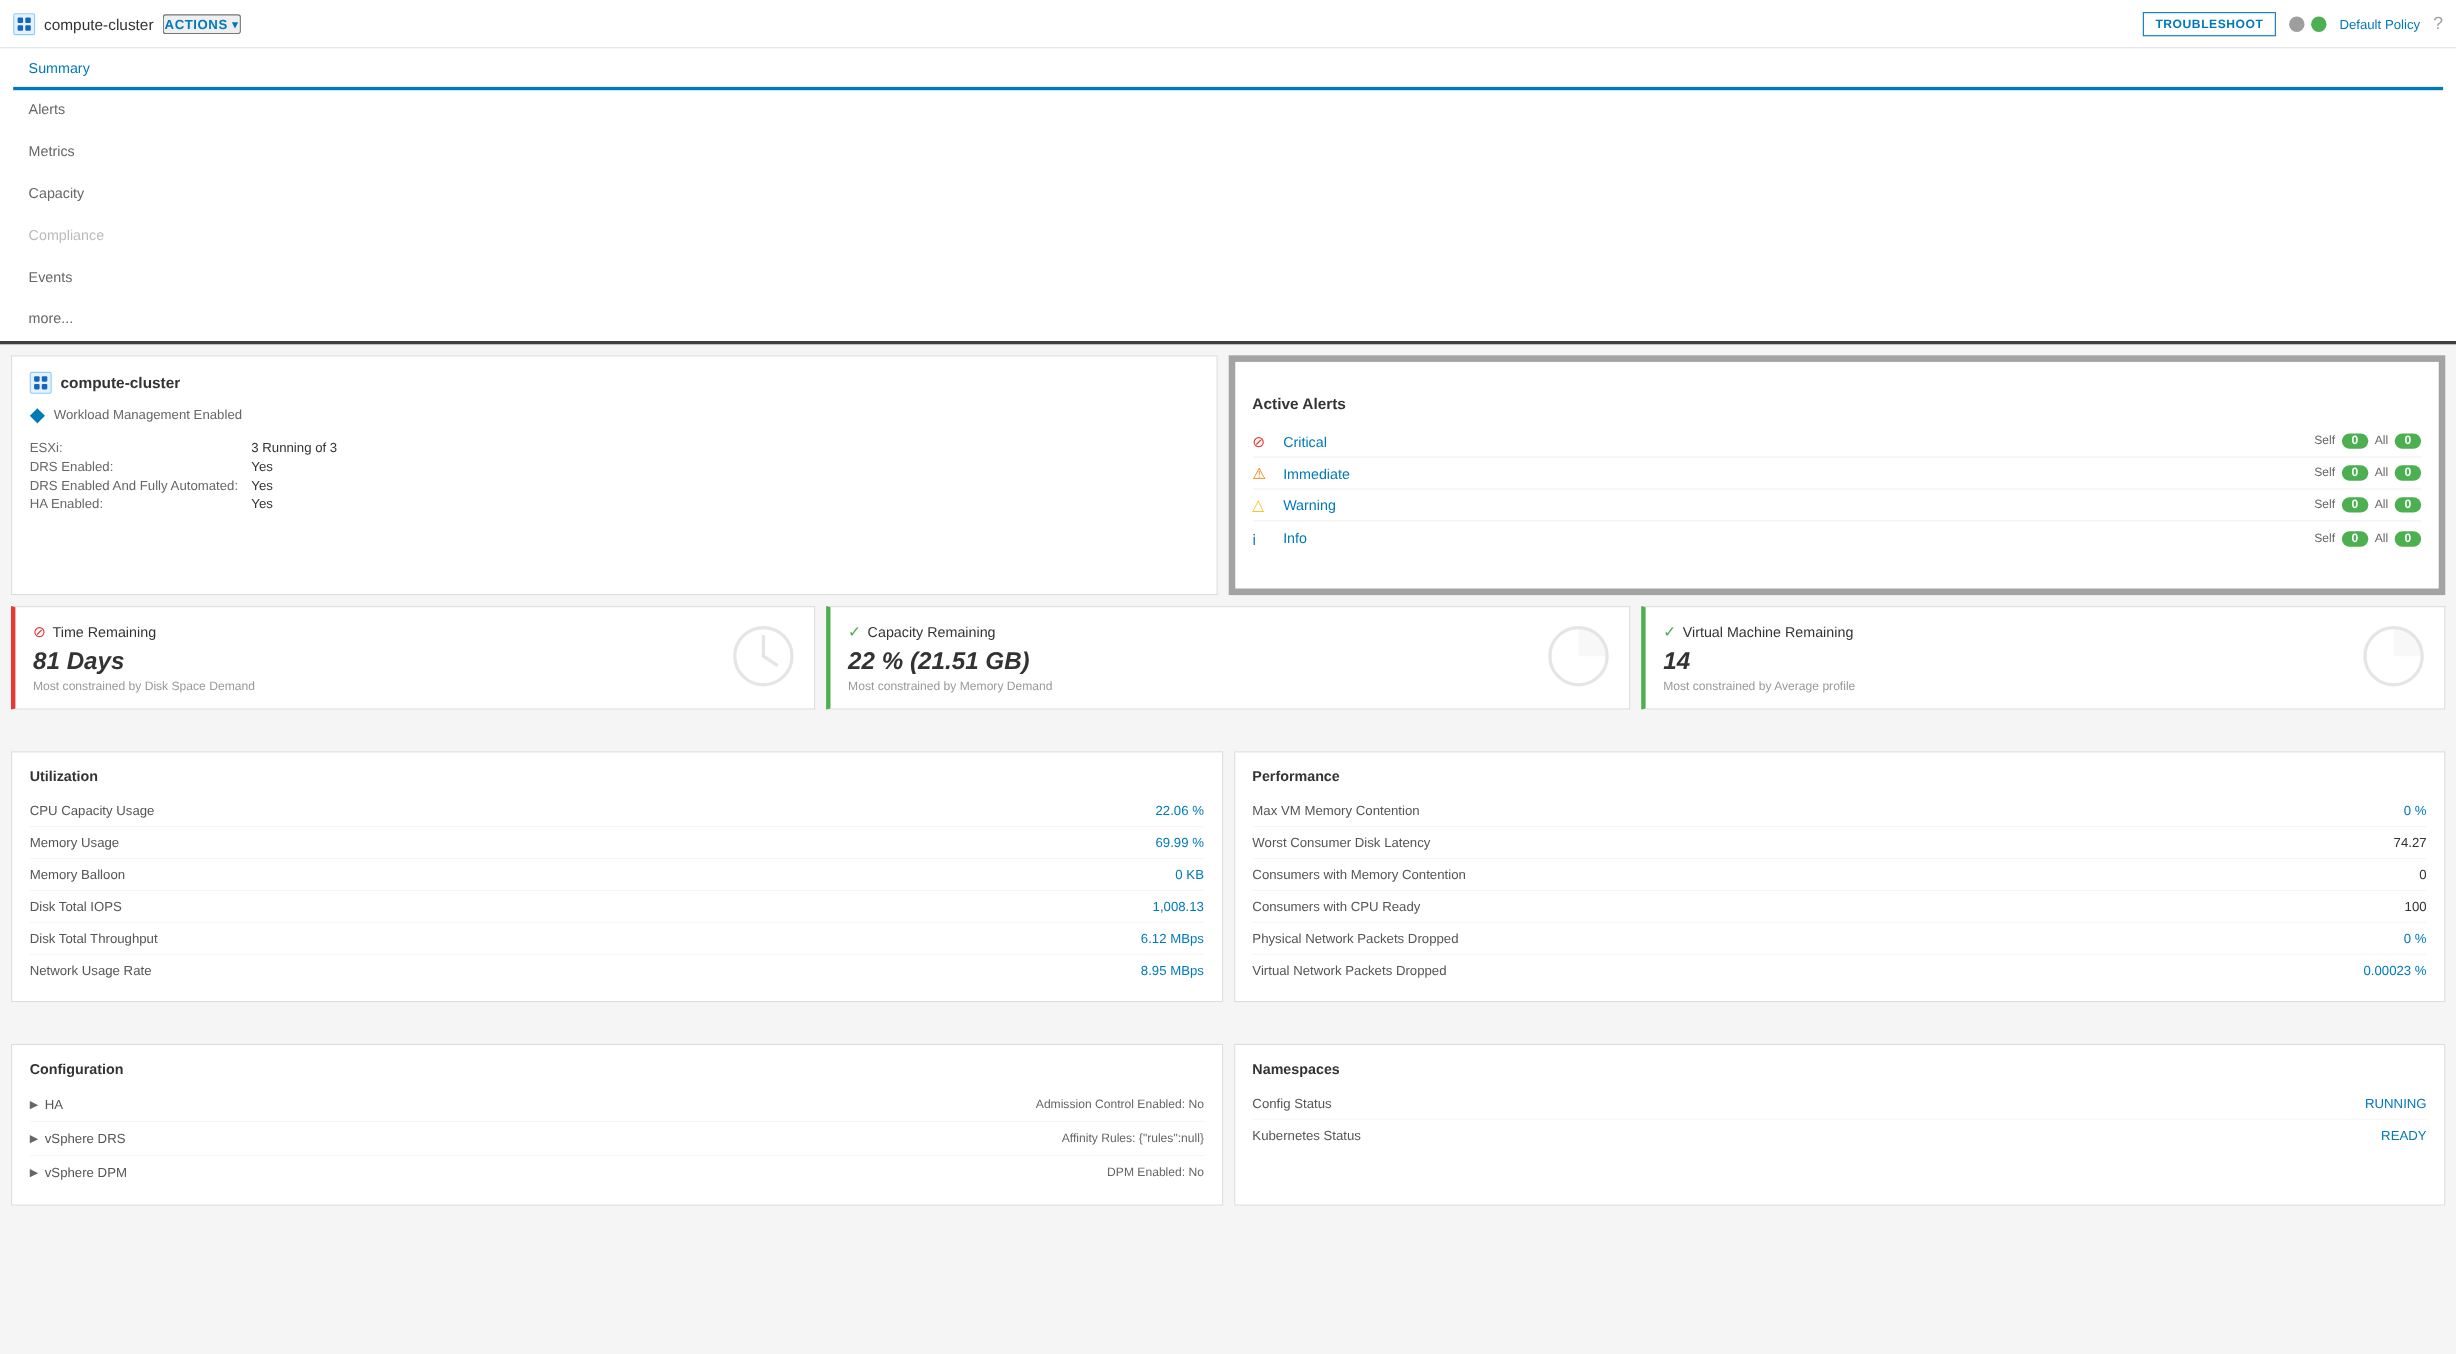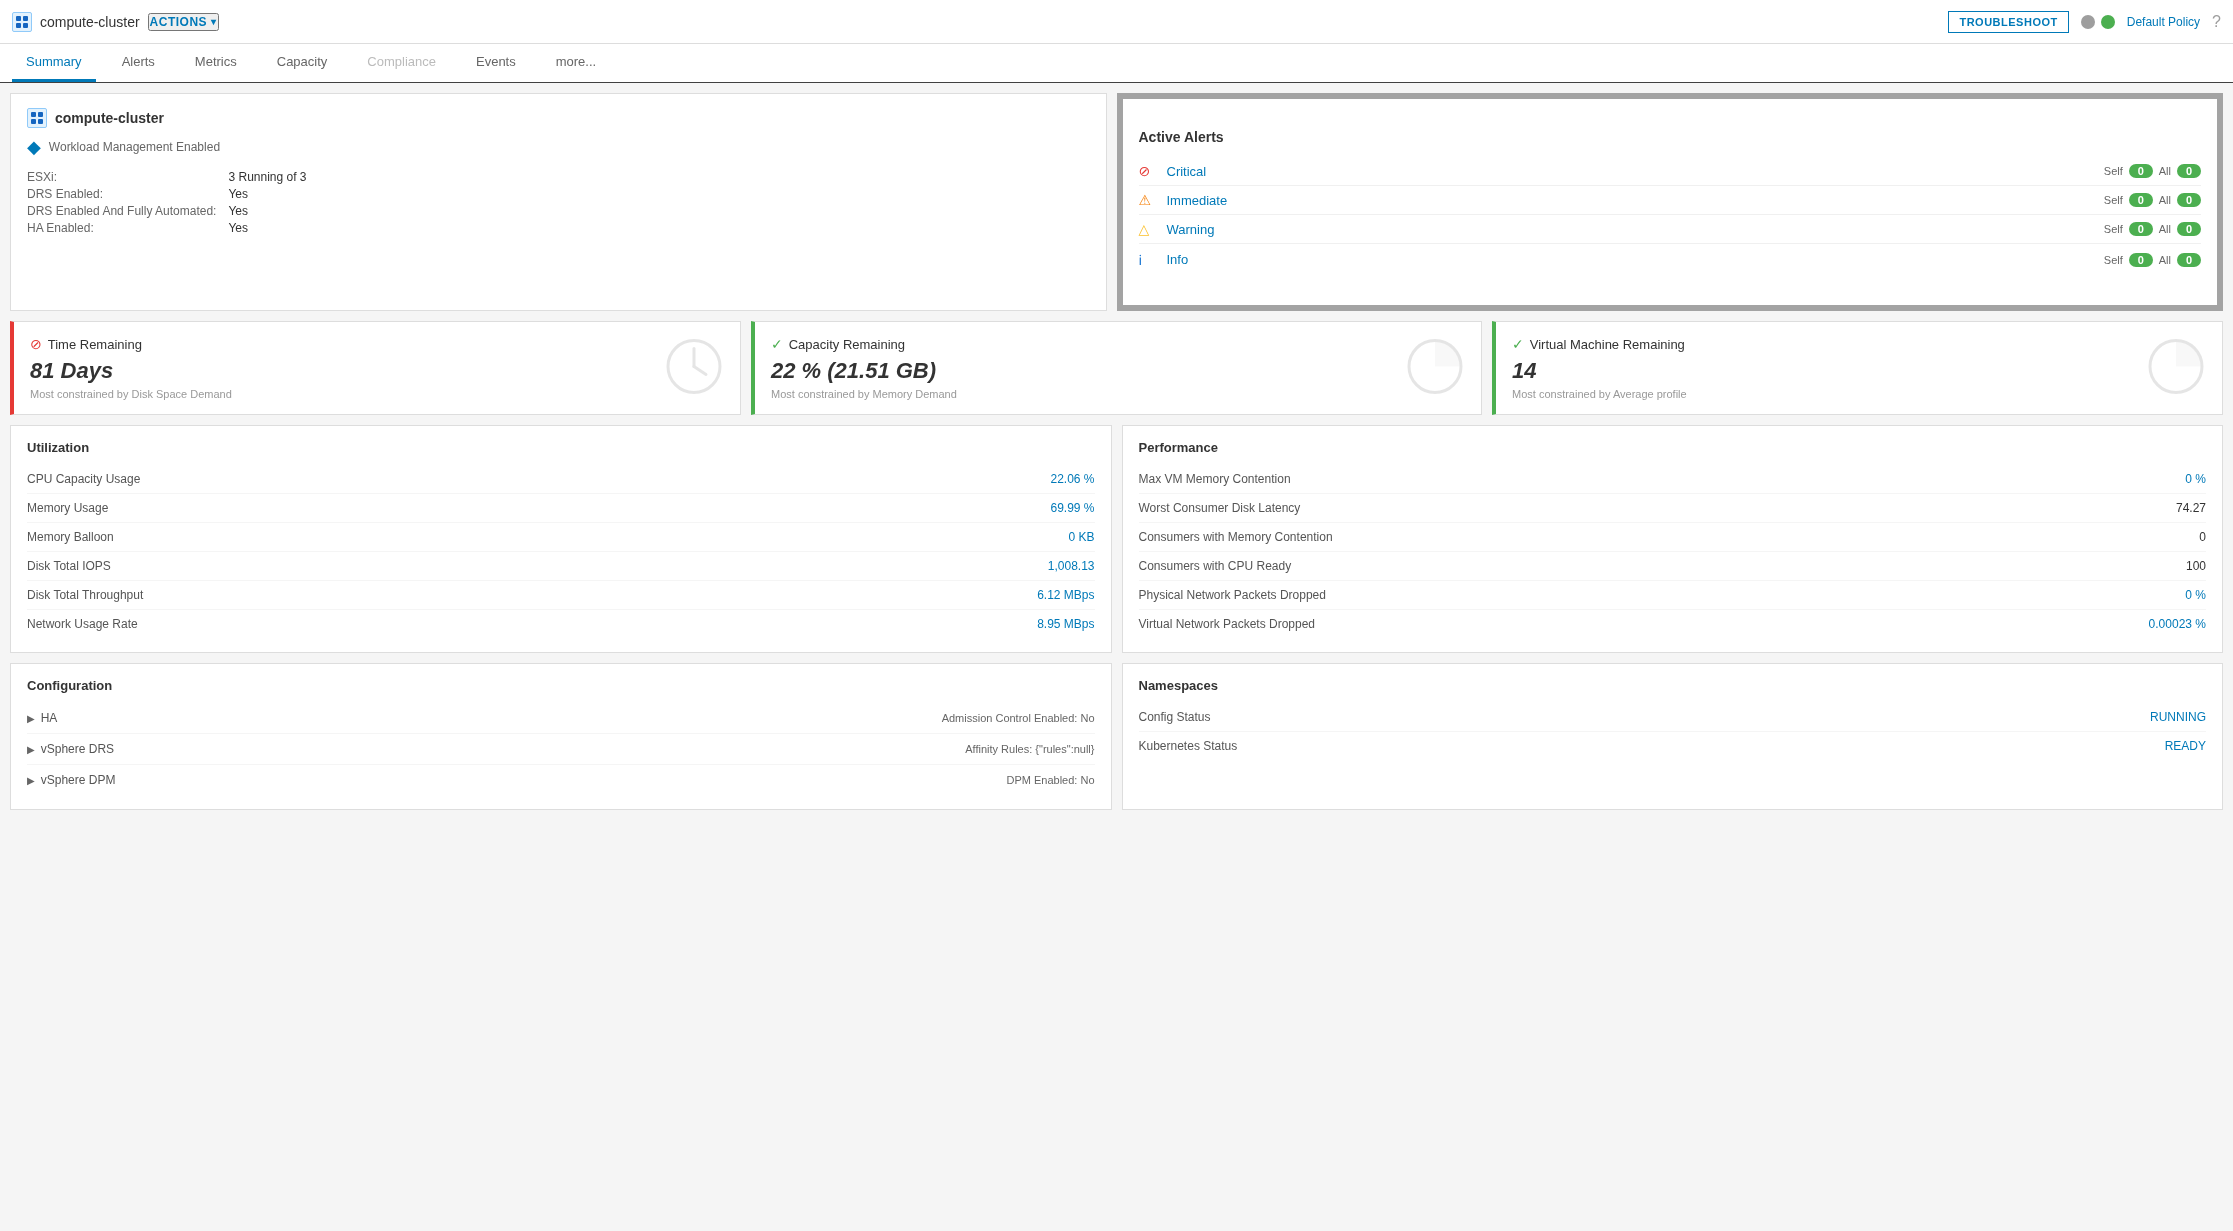--- a/index.html
+++ b/index.html
@@ -14,21 +14,21 @@
     .top-bar-right { display: flex; align-items: center; gap: 12px; }
     .troubleshoot-btn { border: 1px solid #0079b8; color: #0079b8; background: #fff; padding: 4px 10px; font-size: 11px; font-weight: 600; cursor: pointer; letter-spacing: 0.5px; }
     .status-icons { display: flex; align-items: center; gap: 6px; }
     .status-dot { width: 14px; height: 14px; border-radius: 50%; }
     .status-dot.gray { background: #9e9e9e; }
     .status-dot.green { background: #4caf50; }
     .default-policy { color: #0079b8; font-size: 12px; cursor: pointer; }
     .help-icon { color: #9e9e9e; font-size: 16px; cursor: pointer; }
 
     
-    .nav-tabs { background: #fff; border-bottom: 1px solid #404040; padding: 0 12px; display: flex; gap: 12px; }
+    .nav-tabs { background: #fff; border-bottom: 3px solid #404040; padding: 0 12px; display: flex; gap: 0; flex-direction: column; }
     .nav-tab { padding: 10px 14px; font-size: 13px; color: #666; cursor: pointer; border-bottom: 3px solid transparent; white-space: nowrap; }
     .nav-tab.active { color: #0079b8; border-bottom-color: #0079b8; font-weight: 500; }
     .nav-tab.disabled { color: #bbb; cursor: default; }
 
     
     .main-content { padding: 10px; display: flex; flex-direction: column; gap: 10px; }
 
     
     .top-row { display: flex; gap: 10px; }
 
@@ -62,21 +62,21 @@
     .metric-header { display: flex; align-items: center; gap: 6px; margin-bottom: 6px; }
     .metric-title { font-size: 13px; font-weight: 500; color: #333; }
     .metric-value { font-size: 22px; font-weight: 600; color: #333; margin-bottom: 4px; font-style: italic; }
     .metric-subtitle { font-size: 11px; color: #999; }
     .metric-icon { position: absolute; right: 16px; top: 50%; transform: translateY(-50%); }
     .clock-svg { opacity: 0.15; }
     .pie-svg { opacity: 0.15; }
 
     
     .bottom-row { display: flex; gap: 10px; }
-    .bottom-card { background: #fff; border: 1px solid #ddd; flex: 1; padding: 14px 16px; }
+    .bottom-card { background: #fff; border: 1px solid #ddd; flex: 1; padding: 14px 16px; margin-top: 28px; }
 
     
     .util-row { display: flex; justify-content: space-between; padding: 7px 0; border-bottom: 1px solid #f5f5f5; font-size: 12px; }
     .util-row:last-child { border-bottom: none; }
     .util-label { color: #555; }
     .util-value { color: #0079b8; font-weight: 500; }
 
     
     .perf-row { display: flex; justify-content: space-between; padding: 7px 0; border-bottom: 1px solid #f5f5f5; font-size: 12px; }
     .perf-row:last-child { border-bottom: none; }

